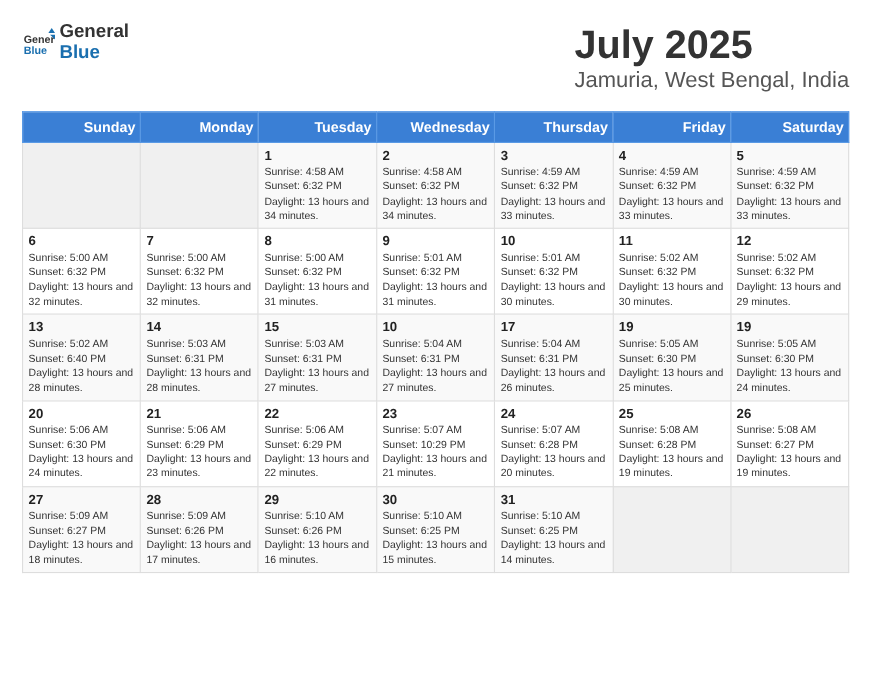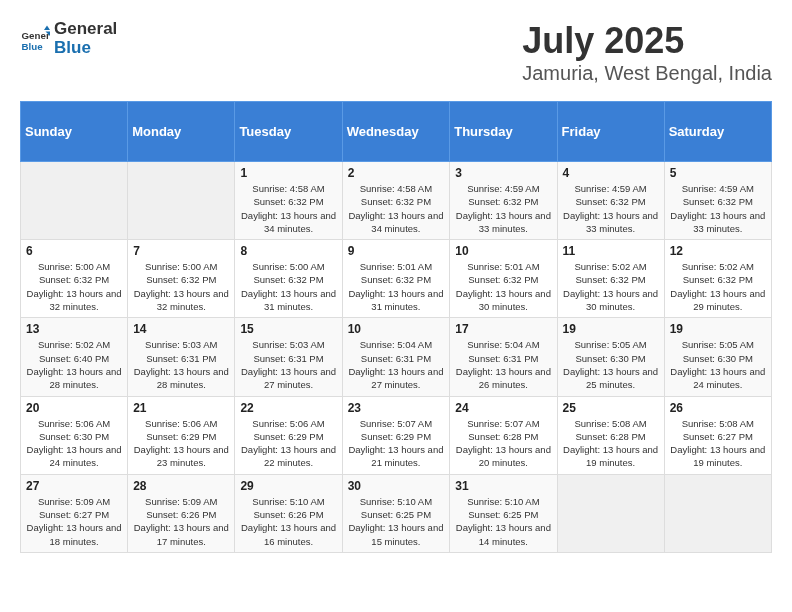--- a/index.html
+++ b/index.html
@@ -40,22 +40,22 @@
     .calendar {
       width: 100%;
       border-collapse: collapse;
       border: 1px solid #ccc;
     }
     .calendar thead tr th {
       background-color: #3a7fd5;
       color: #fff;
       font-size: 13px;
       font-weight: bold;
-      padding: 22px 4px;
-      text-align: left;
+      padding: 6px 4px;
+      text-align: right;
       border: 1px solid #5a9ae5;
     }
     .calendar tbody tr td {
       vertical-align: top;
       padding: 4px 5px;
       border: 1px solid #ddd;
       font-size: 10px;
       color: #333;
       background: #fff;
       width: 108px;
@@ -68,21 +68,20 @@
       font-size: 12px;
       font-weight: bold;
       color: #222;
       display: block;
       margin-bottom: 2px;
     }
     .day-info {
       font-size: 9.5px;
       line-height: 1.4;
       color: #333;
-      text-align: center;
     }
     .empty-cell {
       background: #f0f0f0 !important;
     }
   </style>
 </head>
 <body>
 
 <div class="header">
   <div class="logo">
@@ -253,21 +252,21 @@
         </td>
         <td>
           <span class="day-number">22</span>
           <div class="day-info">Sunrise: 5:06 AM
 Sunset: 6:29 PM
 Daylight: 13 hours and 22 minutes.</div>
         </td>
         <td>
           <span class="day-number">23</span>
           <div class="day-info">Sunrise: 5:07 AM
-Sunset: 6:29 PM
+Sunset: 10:29 PM
 Daylight: 13 hours and 21 minutes.</div>
         </td>
         <td>
           <span class="day-number">24</span>
           <div class="day-info">Sunrise: 5:07 AM
 Sunset: 6:28 PM
 Daylight: 13 hours and 20 minutes.</div>
         </td>
         <td>
           <span class="day-number">25</span>

